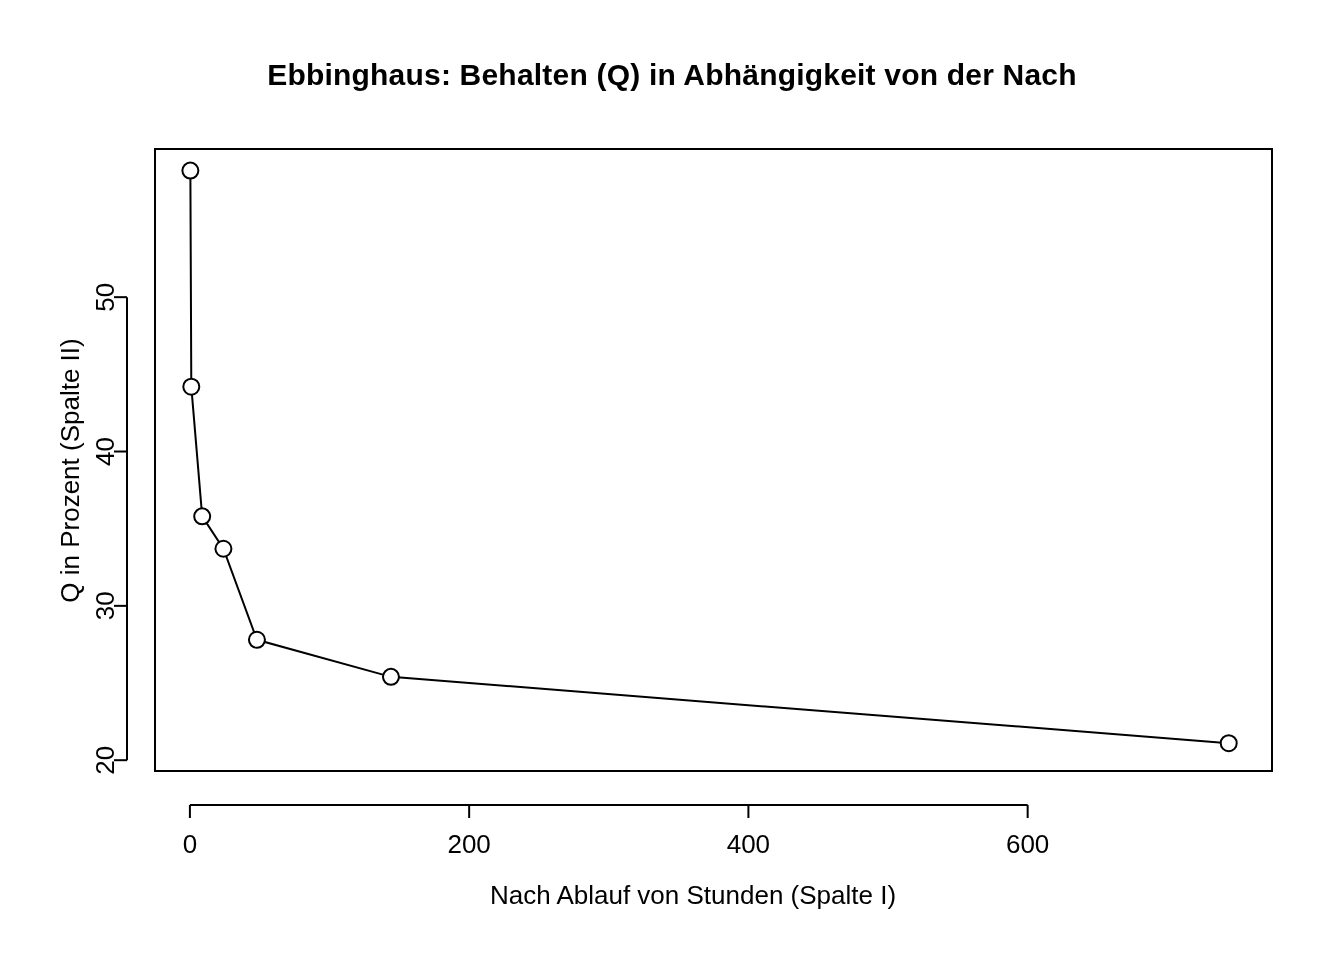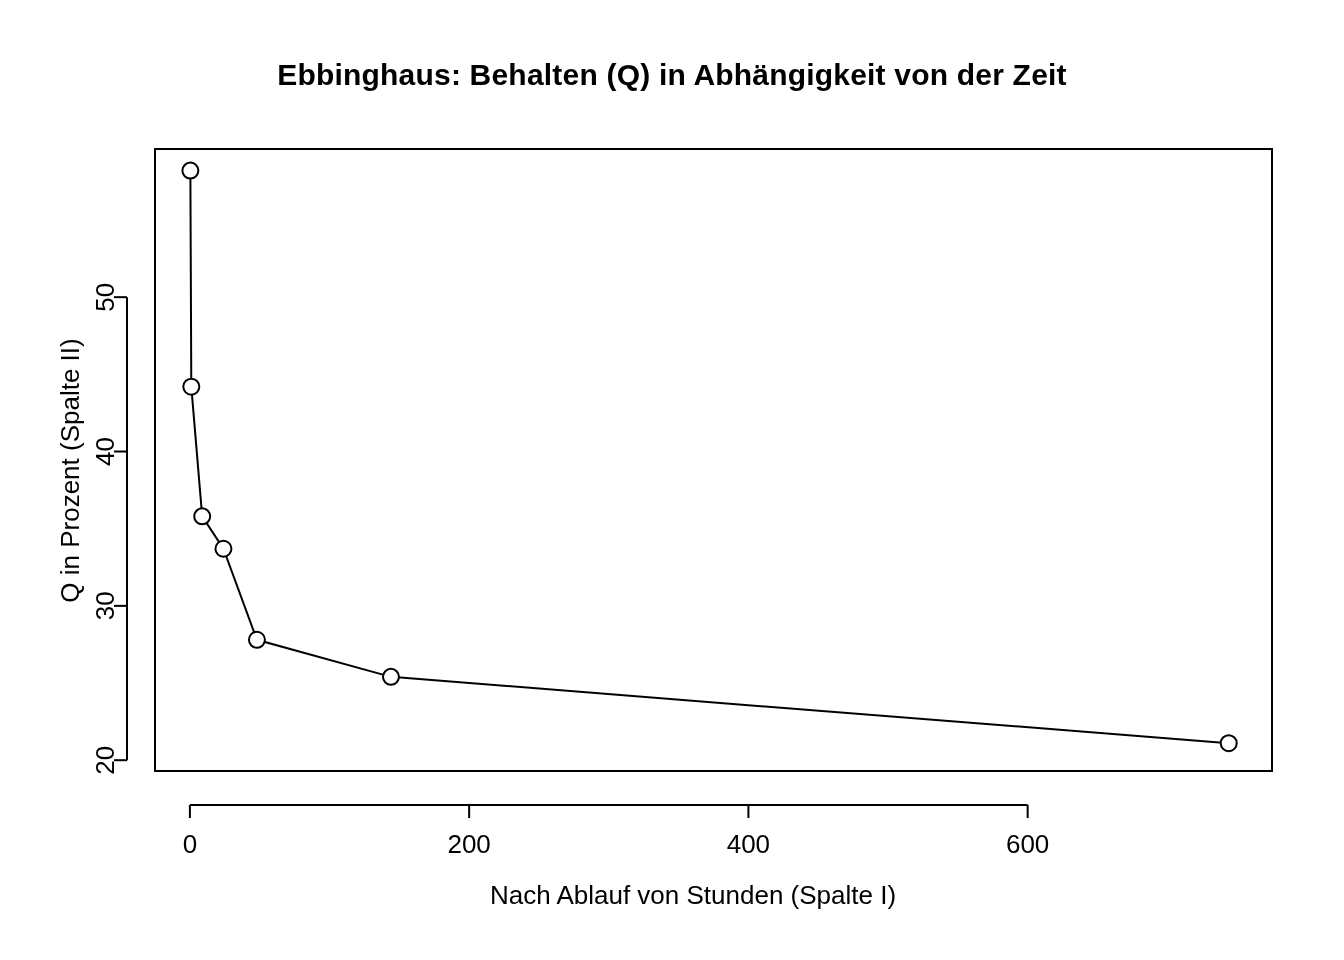--- a/index.html
+++ b/index.html
@@ -57,21 +57,21 @@
     font-size: 26px;
     font-family: "Liberation Sans", sans-serif;
     fill: #000000;
   }
 </style>
 </head>
 <body>
 
 <div id="figure">
 
-  <div id="chart-title">Ebbinghaus: Behalten (Q) in Abhängigkeit von der Zeit</div>
+  <div id="chart-title">Ebbinghaus: Behalten (Q) in Abhängigkeit von der Nach</div>
 
   <svg id="plot-svg" width="1344" height="960">
     <g id="svg-root">
         <rect x="155" y="149" width="1117" height="622" fill="none" stroke="#000000" stroke-width="2"></rect>
         <line x1="189.90625" y1="805" x2="1027.65625" y2="805" stroke="#000000" stroke-width="2"></line>
         <line x1="189.90625" y1="805" x2="189.90625" y2="818" stroke="#000000" stroke-width="2"></line>
         <text x="189.90625" y="853" text-anchor="middle" class="tick-text">0</text>
         <line x1="469.15625" y1="805" x2="469.15625" y2="818" stroke="#000000" stroke-width="2"></line>
         <text x="469.15625" y="853" text-anchor="middle" class="tick-text">200</text>
         <line x1="748.40625" y1="805" x2="748.40625" y2="818" stroke="#000000" stroke-width="2"></line>

